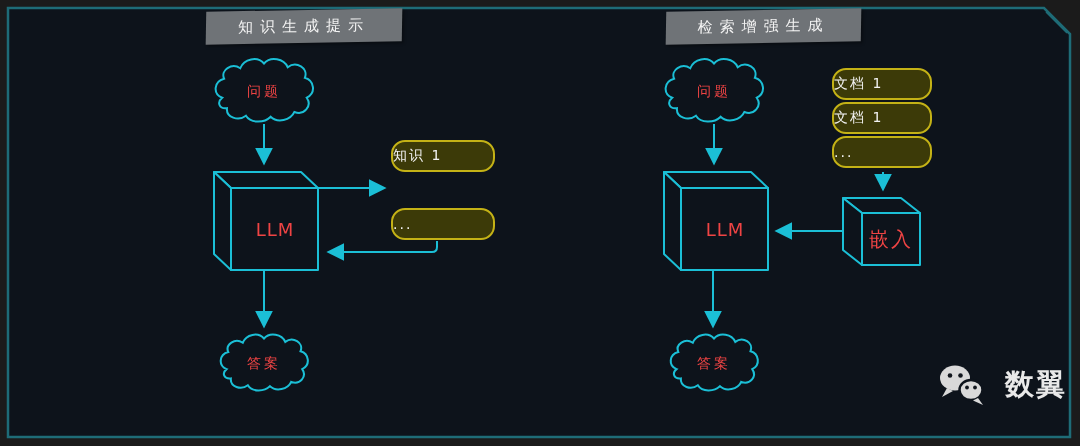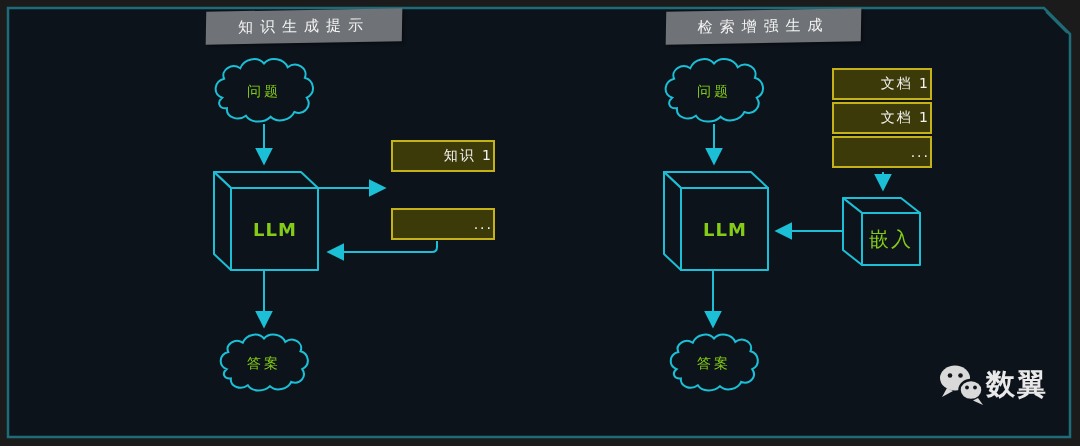--- a/index.html
+++ b/index.html
@@ -1,30 +1,30 @@
 <!DOCTYPE html>
 <html><head>
 <meta charset="utf-8">
 <style>
   html,body{margin:0;padding:0;background:#1b1b1b;}
   .stage{position:relative;width:1080px;height:446px;background:#1b1b1b;overflow:hidden;
          font-family:"DejaVu Sans","Liberation Sans",sans-serif;}
   .layer{position:absolute;left:0;top:0;width:1080px;height:446px;}
-  .lbl{position:absolute;color:#84cc16;transform:translate(-50%,-50%);white-space:nowrap;text-align:center;}
+  .lbl{position:absolute;color:#ef4444;transform:translate(-50%,-50%);white-space:nowrap;text-align:center;}
   .cloud-lbl{font-size:14px;letter-spacing:3px;font-weight:500;}
-  .llm-lbl{font-size:18px;letter-spacing:1px;font-weight:700;}
+  .llm-lbl{font-size:18px;letter-spacing:1px;font-weight:400;}
   .embed-lbl{font-size:20px;letter-spacing:2px;font-weight:500;}
-  .ybox{position:absolute;width:104px;height:32px;border:2px solid #c4b216;border-radius:0;
-        background:#3c3a08;display:flex;align-items:center;justify-content:flex-end;
+  .ybox{position:absolute;width:104px;height:32px;border:2px solid #c4b216;border-radius:14px;
+        background:#3c3a08;display:flex;align-items:center;justify-content:flex-start;
         color:#f2f2f2;font-size:14px;letter-spacing:2px;box-sizing:border-box;}
   .ybox.small{width:100px;}
   .banner{position:absolute;height:33px;background:#6f7377;display:flex;align-items:center;
           justify-content:center;color:#f4f4f4;font-size:15px;letter-spacing:7px;
           transform:skewX(-2deg) rotate(-1deg);box-shadow:2px 2px 3px rgba(0,0,0,0.35);}
-  .watermark{position:absolute;left:938px;top:364px;display:flex;align-items:center;gap:0;font-family:Liberation Serif, serif;}
+  .watermark{position:absolute;left:938px;top:364px;display:flex;align-items:center;gap:19px;font-family:Liberation Serif, serif;}
   .watermark .brand{color:#e9e9e9;font-size:29px;font-weight:600;letter-spacing:2px;}
 </style>
 </head>
 <body>
 
 <div class="stage">
 
   <svg class="layer" viewBox="0 0 1080 446">
     <defs>
       <marker id="ah" viewBox="0 0 10 10" refX="8" refY="5" markerWidth="9" markerHeight="9" orient="auto-start-reverse">

